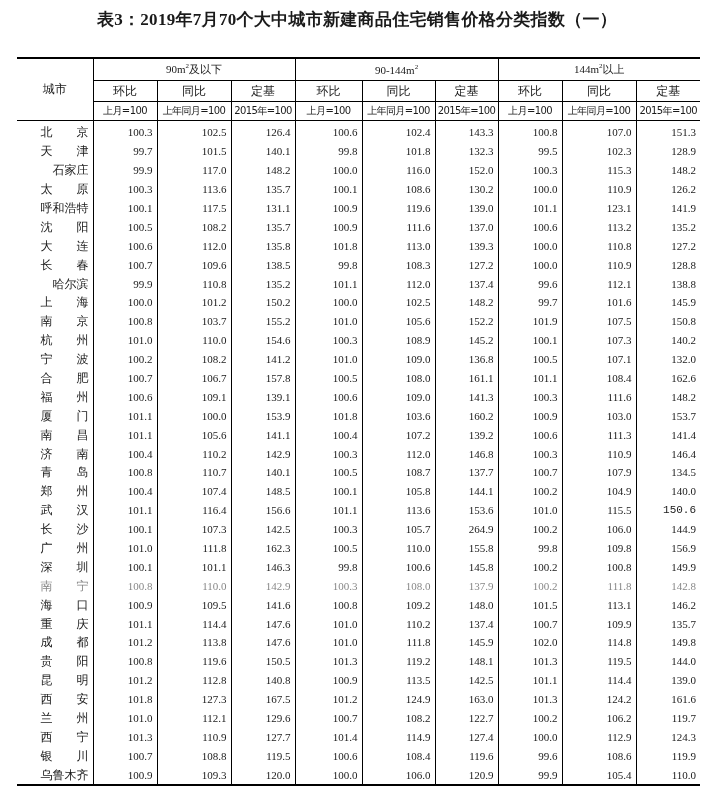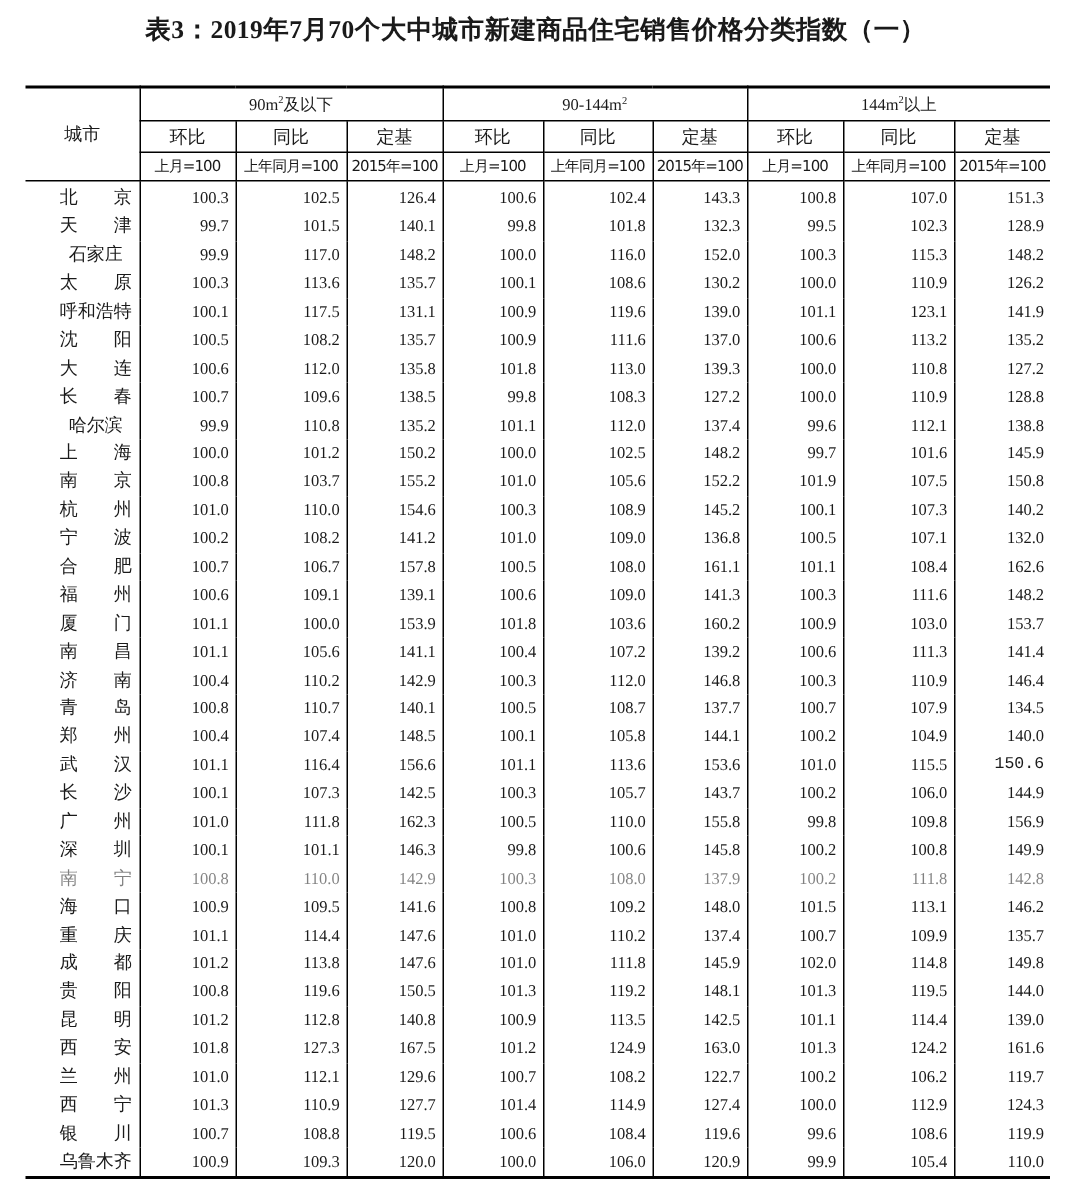--- a/index.html
+++ b/index.html
@@ -16,21 +16,21 @@
   col.c7 { width: 64px; } col.c8 { width: 74px; } col.c9 { width: 64px; }
   th { font-weight: normal; border: 1px solid #000; padding: 0; text-align: center;
        font-family: "DejaVu Sans", sans-serif; }
   th.grp { height: 21px; font-size: 11px; font-family: "Liberation Serif", serif; }
   th.sub { height: 20px; font-size: 12px; }
   th.unit { height: 18px; font-size: 10px; letter-spacing: -0.6px; }
   th.city-h { font-size: 12px; border-left: none; }
   th.grp sup { font-size: 7px; }
   td { height: 18.9px; padding: 0 4px 0 0; font-size: 11px; text-align: right;
        border-left: 1px solid #000; border-right: 1px solid #000; line-height: 18px; }
-  td.city { text-align: center; padding-left: 22px; font-family: Liberation Mono, monospace;
+  td.city { text-align: right; padding-left: 22px; font-family: Liberation Serif, serif;
             font-size: 12px; border-left: none; letter-spacing: 0; white-space: nowrap; }
   tr.first td { padding-top: 2px; }
   .garbled td { opacity: 0.55; }
 </style>
 </head>
 <body>
 
 <div class="title">表3：2019年7月70个大中城市新建商品住宅销售价格分类指数（一）</div>
 
 <table class="main">
@@ -329,21 +329,21 @@
         <td>115.5</td>
         <td style="border-right: none; font-family: Liberation Mono, monospace;">150.6</td>
       </tr>
       <tr>
         <td class="city">长　　沙</td>
         <td>100.1</td>
         <td>107.3</td>
         <td>142.5</td>
         <td>100.3</td>
         <td>105.7</td>
-        <td>143.7</td>
+        <td>264.9</td>
         <td>100.2</td>
         <td>106.0</td>
         <td style="border-right: none;">144.9</td>
       </tr>
       <tr>
         <td class="city">广　　州</td>
         <td>101.0</td>
         <td>111.8</td>
         <td>162.3</td>
         <td>100.5</td>

